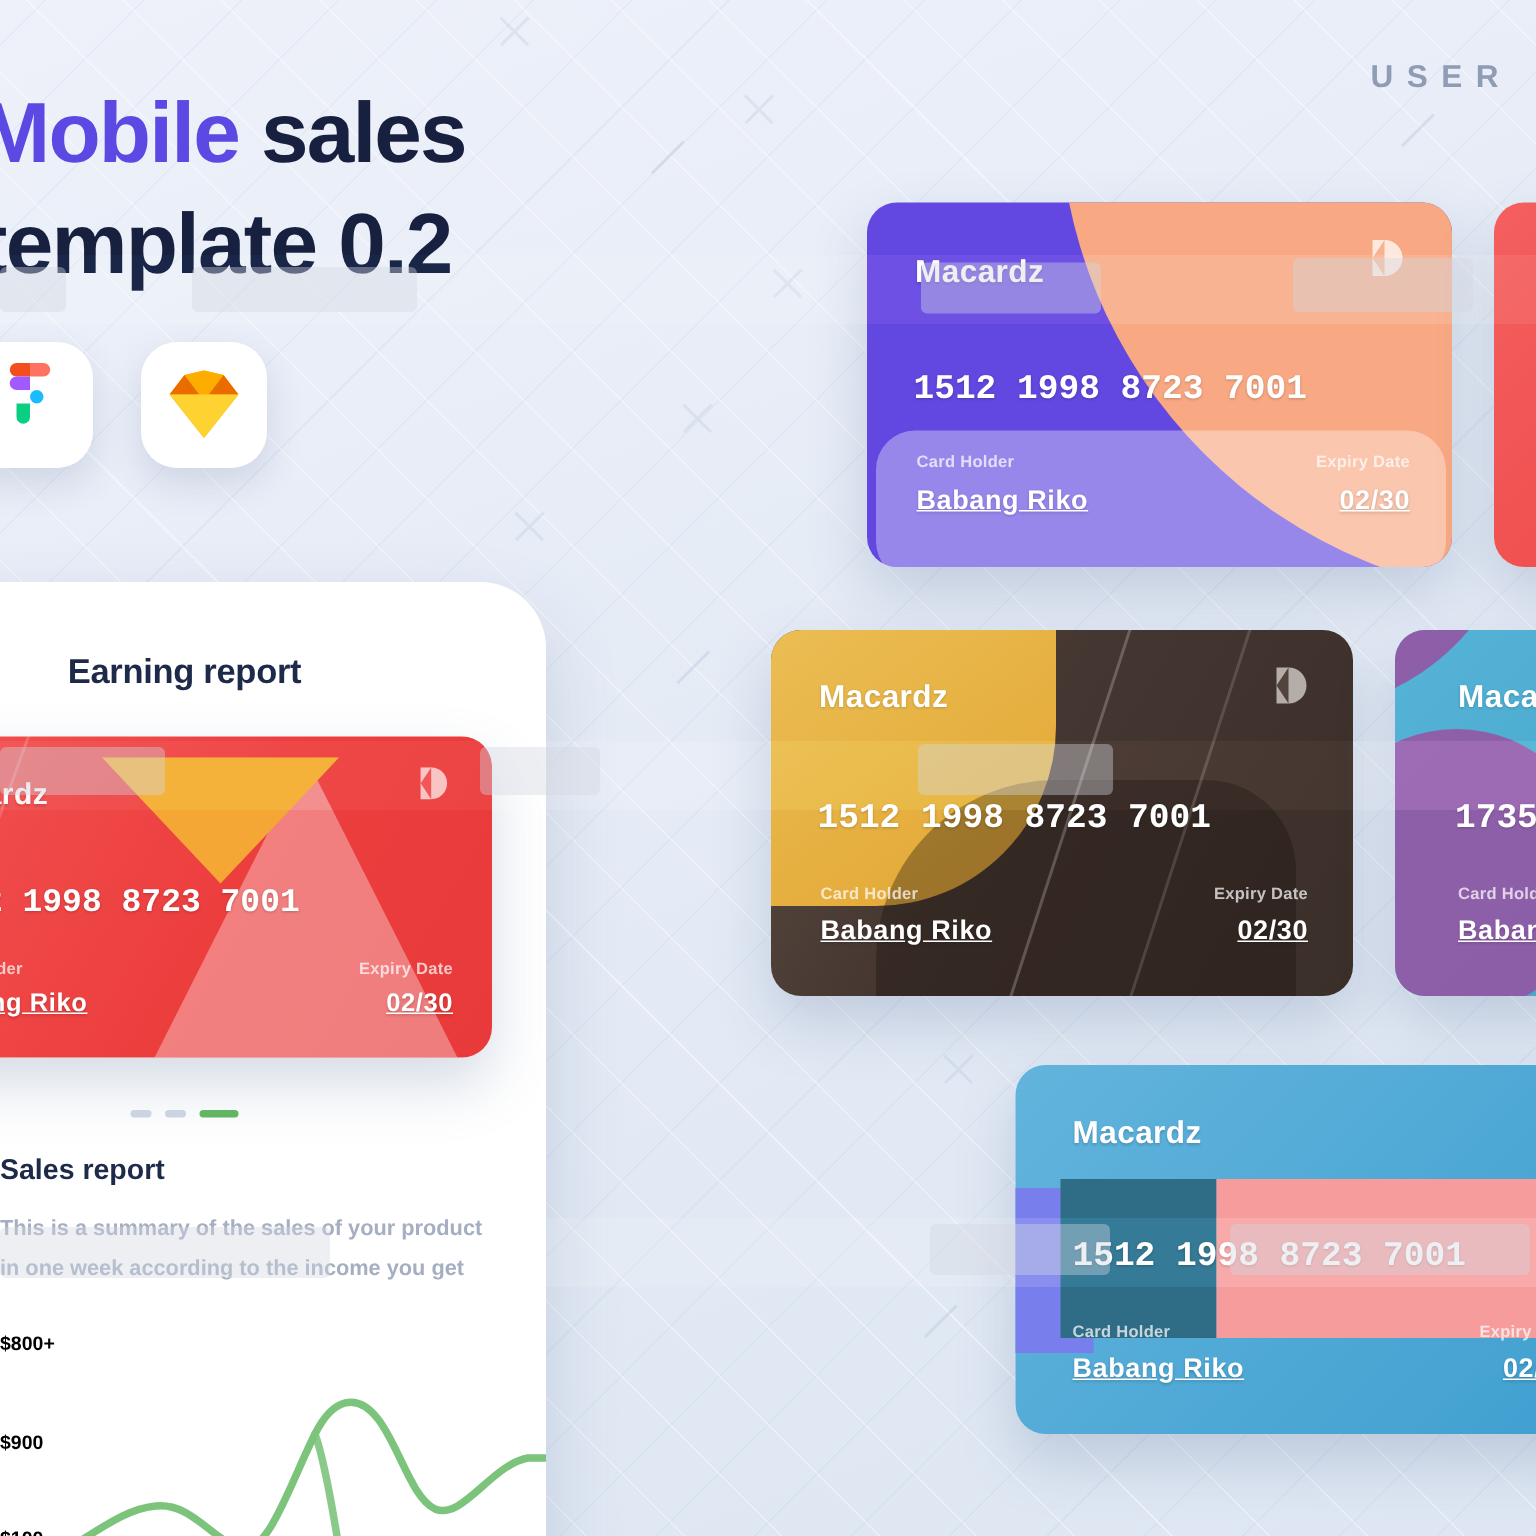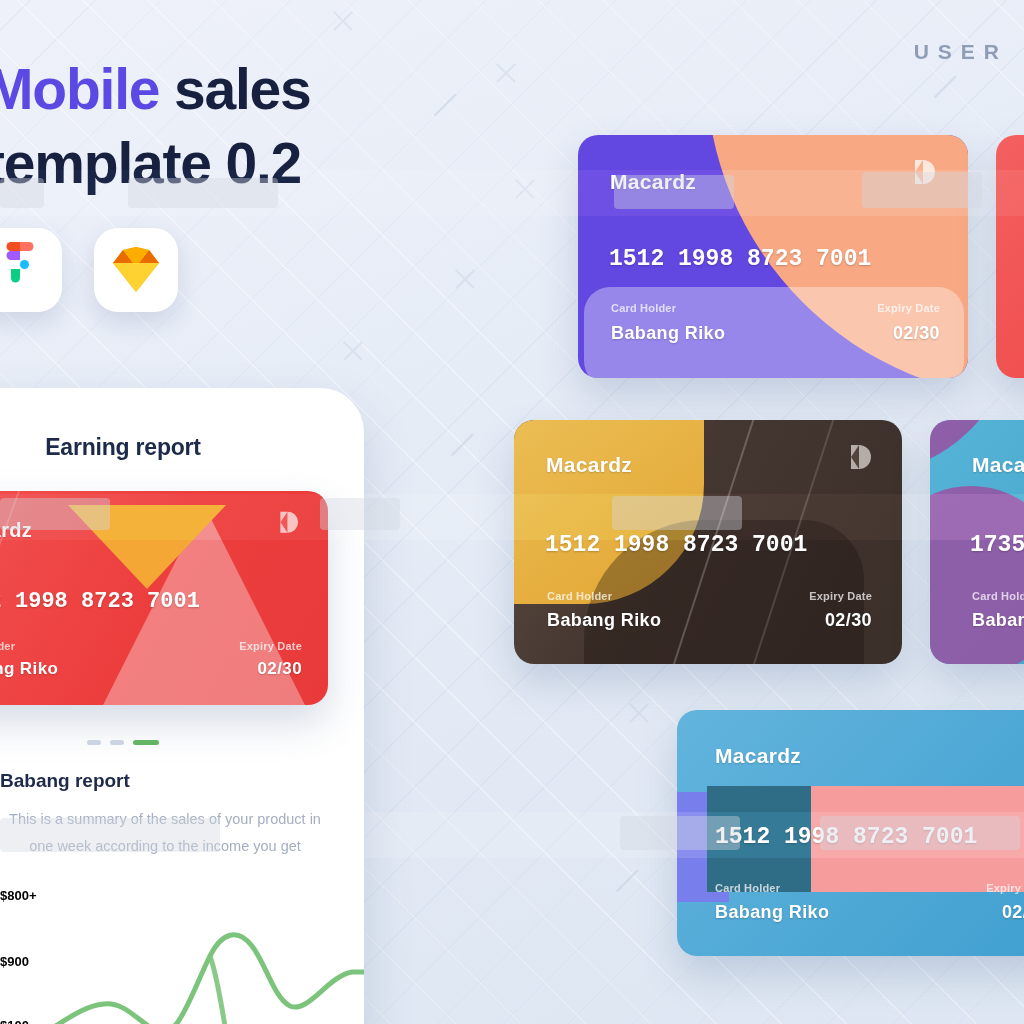--- a/index.html
+++ b/index.html
@@ -80,20 +80,21 @@
     position:absolute;font-family:"Liberation Mono", monospace;
     font-weight:700;white-space:nowrap;
     text-shadow:0 1px 2px rgba(0,0,0,.22);
   }
   .card .lbl{
     position:absolute;font-size:11px;font-weight:600;opacity:.72;letter-spacing:.2px;text-align:center;
   }
   .card .val{
     position:absolute;font-weight:700;letter-spacing:.4px;
     text-shadow:0 1px 2px rgba(0,0,0,.2);
+    text-decoration:underline;
   }
   .card .logo{position:absolute;opacity:.82;}
 
   
   .phone{
     position:absolute;left:-118px;top:388px;width:482px;height:690px;
     background:#fff;border-radius:44px;
     box-shadow:0 22px 50px rgba(70,95,140,.20);
     overflow:hidden;
   }
@@ -102,21 +103,21 @@
     font-size:23px;font-weight:600;color:#1d2a4a;letter-spacing:-.2px;
   }
   .dots{position:absolute;left:0;top:352px;width:482px;display:flex;justify-content:center;gap:9px;}
   .dot{width:14px;height:5px;border-radius:3px;background:#ccd3e2;}
   .dot.active{width:26px;background:#63b563;}
   .sec-title{
     position:absolute;left:118px;top:382px;font-size:19px;font-weight:700;color:#1d2a4a;
   }
   .sec-desc{
     position:absolute;left:118px;top:418px;width:330px;
-    font-size:14.5px;line-height:1.85;color:#98a3b8;font-weight:400;text-align:center;
+    font-size:14.5px;line-height:1.85;color:#98a3b8;font-weight:700;
   }
   .axis-lbl{position:absolute;font-size:13px;color:#000000;font-weight:600;}
 </style>
 </head>
 <body>
 
 <div id="stage">
 
   <div class="bg-pattern"></div>
 
@@ -253,21 +254,21 @@
       <div class="lbl" style="right:26px;top:149px;">Expiry Date</div>
       <div class="val" style="right:26px;top:168px;font-size:17px;">02/30</div>
     </div>
 
     <div class="dots">
       <span class="dot"></span>
       <span class="dot"></span>
       <span class="dot active"></span>
     </div>
 
-    <div class="sec-title">Babang report</div>
+    <div class="sec-title">Sales report</div>
     <div class="sec-desc">This is a summary of the sales of your product in one week according to the income you get</div>
 
     <div style="position:absolute;left:0;top:500px;width:482px;height:200px;">
       <div class="axis-lbl" style="left:118px;top:0px;">$800+</div>
       <div class="axis-lbl" style="left:118px;top:66px;">$900</div>
       <div class="axis-lbl" style="left:118px;top:130px;">$100</div>
       <svg width="360" height="200" viewBox="0 0 360 200" style="position:absolute;left:160px;top:-6px;overflow:visible;">
         <path d="M0 152 C 22 140, 40 124, 62 122 C 84 120, 96 140, 116 150 C 136 158, 150 110, 168 74 C 180 50, 196 46, 210 64 C 224 82, 232 116, 248 124 C 266 132, 286 94, 310 90 L 360 90" fill="none" stroke="#7cc47c" stroke-width="5" stroke-linecap="round" stroke-linejoin="round"></path>
         <path d="M168 74 C 176 96, 184 150, 192 200" fill="none" stroke="#7cc47c" stroke-width="5" stroke-linecap="round" opacity=".9"></path>
       </svg>

